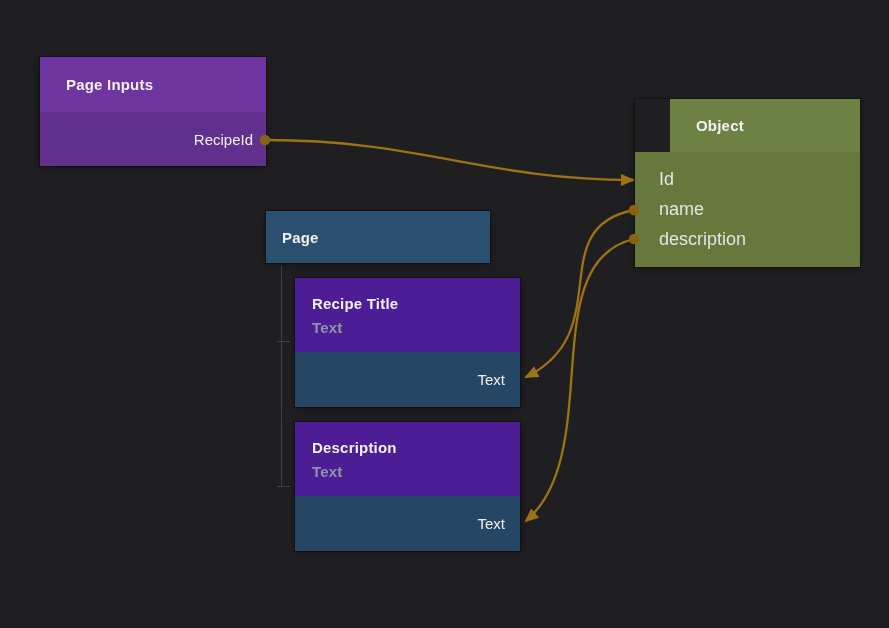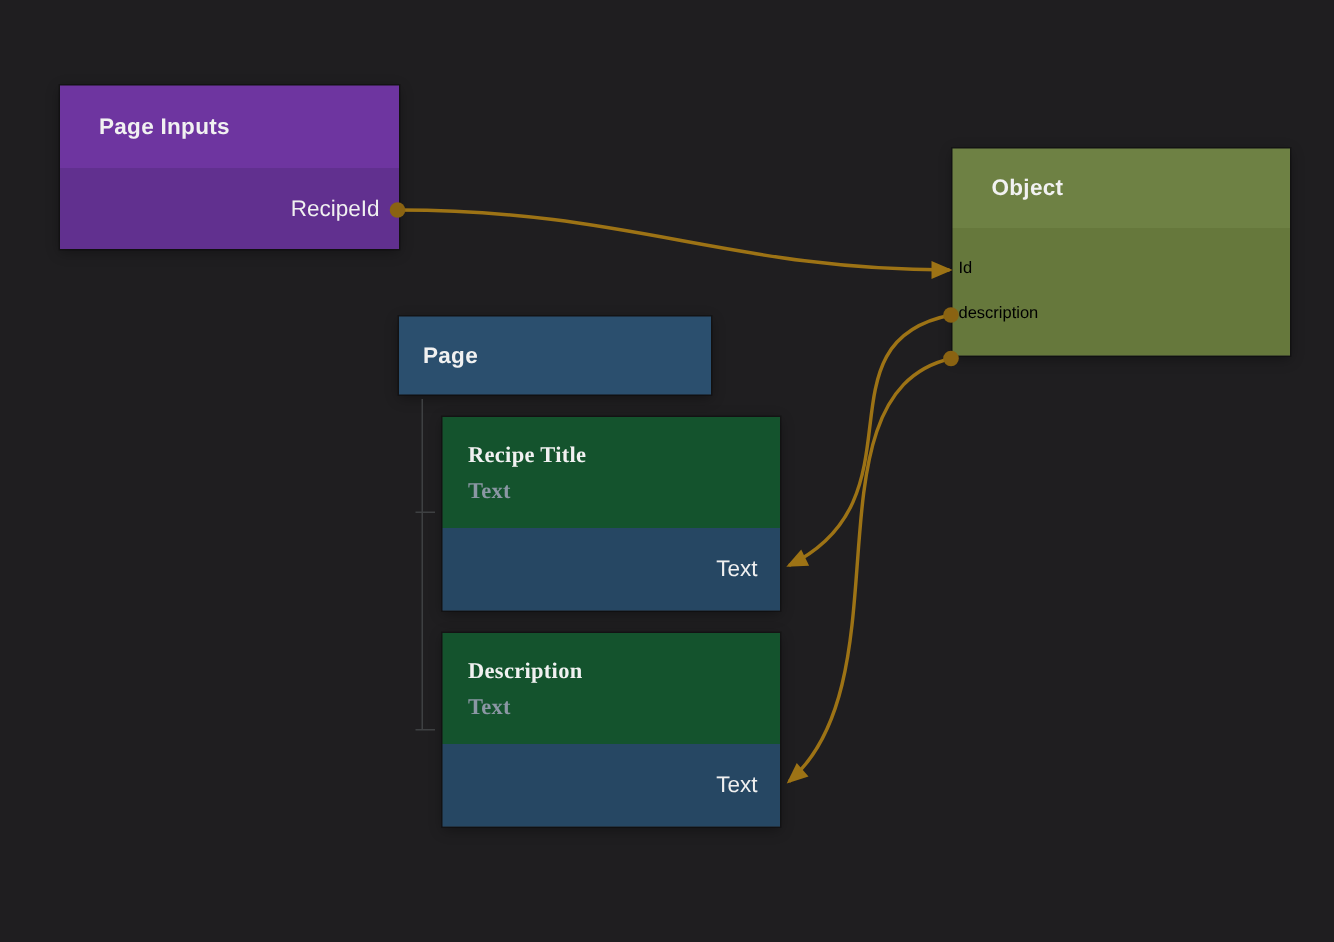--- a/index.html
+++ b/index.html
@@ -27,32 +27,32 @@
     color: #f1f1f1;
     font-size: 15px;
     font-weight: 600;
     letter-spacing: 0.2px;
     box-sizing: border-box;
   }
   
   .purple .node-header { background: #6e35a0; height: 55px; }
   .purple .node-body   { background: #61308f; height: 54px; display: flex; align-items: center; justify-content: flex-end; }
   
-  .green .node-header { background: #6e8144; height: 53px; }
+  .green .node-header { background: #6e8144; height: 53px; margin-left: 35px; }
   .green .node-body   { background: #66783c; padding: 12px 0 13px 0; }
   .green .port-row {
     height: 30px;
     display: flex;
     align-items: center;
-    padding-left: 4px;
-    color: #000000;
-    font-size: 11px;
+    padding-left: 24px;
+    color: #e5e5e5;
+    font-size: 18px;
   }
   
-  .blue .node-header { background: #14532d; font-family: Liberation Serif, serif; }
+  .blue .node-header { background: #4c1d95; }
   .blue .node-body   { background: #264763; height: 55px; display: flex; align-items: center; justify-content: flex-end; }
   .bar-only { height: 52px; background: #2b4f6e; display: flex; align-items: center; padding: 0 16px; box-sizing: border-box;
     color: #f1f1f1; font-size: 15px; font-weight: 600; letter-spacing: 0.2px;
     box-shadow: 0 0 0 1px rgba(0,0,0,0.28), 0 2px 8px rgba(0,0,0,0.35); position: absolute; z-index: 1; }
   .component-header {
     height: 74px;
     padding: 16px 17px 0 17px;
     box-sizing: border-box;
   }
   .component-title {
@@ -97,26 +97,29 @@
 
   <div class="node green" style="left:635px; top:99px; width:225px;">
     <div class="node-header">
       <span>Object</span>
     </div>
     <div class="node-body">
       <div class="port-row">
         <span>Id</span>
       </div>
       <div class="port-row">
+        <span>name</span>
+      </div>
+      <div class="port-row">
         <span>description</span>
       </div>
     </div>
   </div>
 
-  <div class="bar-only" style="left:266px; top:211px; width:208px;">
+  <div class="bar-only" style="left:266px; top:211px; width:224px;">
     <span>Page</span>
   </div>
 
   <div class="node blue" style="left:295px; top:278px; width:225px;">
     <div class="node-header component-header" style="display:block;">
       <div class="component-title">Recipe Title</div>
       <div class="component-subtitle">Text</div>
     </div>
     <div class="node-body">
       <span class="port-label-right">Text</span>

